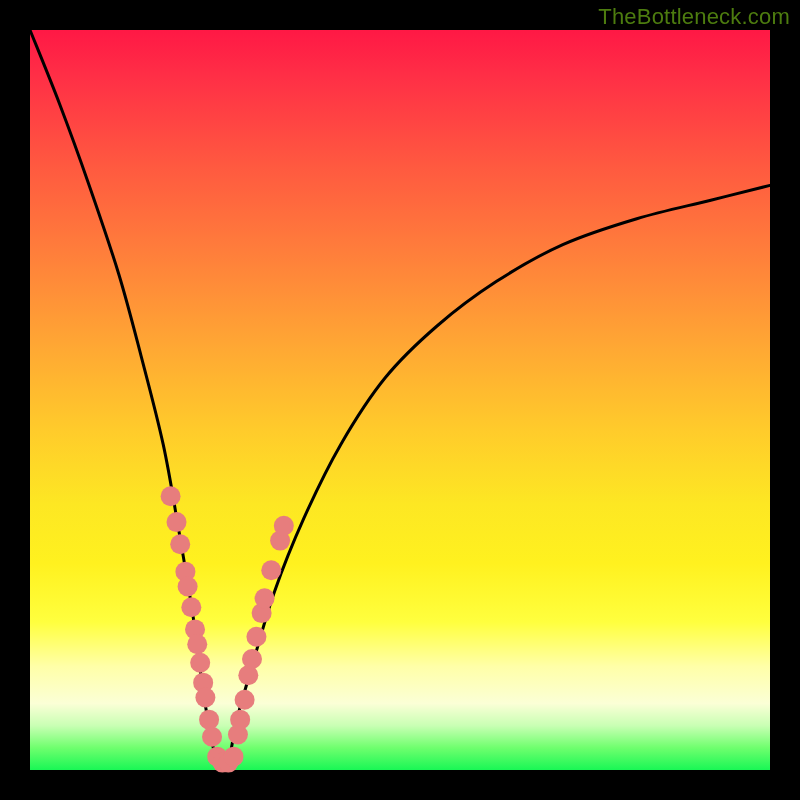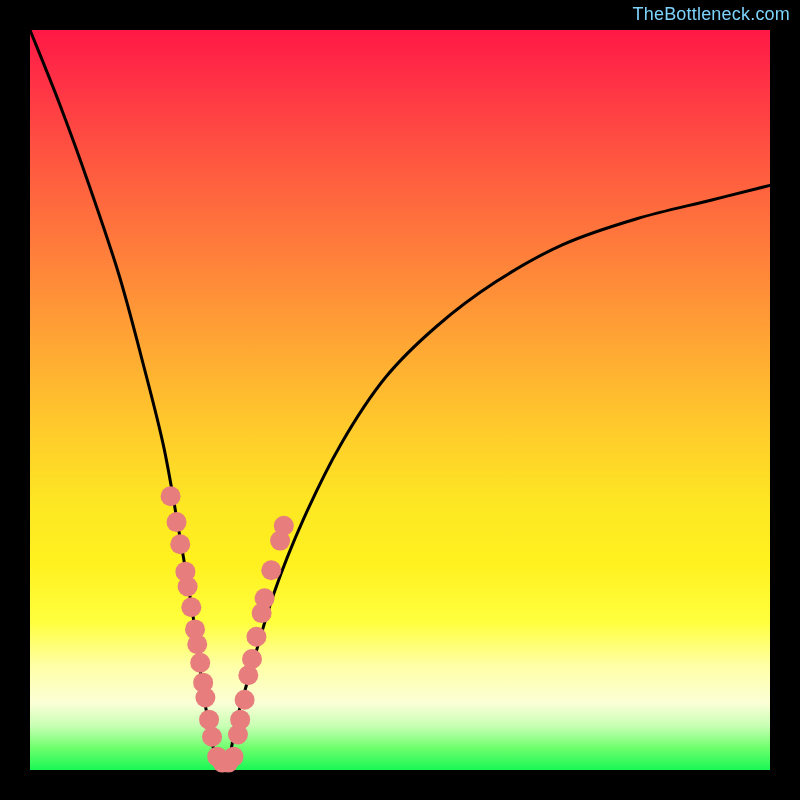--- a/index.html
+++ b/index.html
@@ -39,22 +39,22 @@
       #fbffd6 91%,
       #c9ffb4 94%,
       #6fff6e 97%,
       #19f755 100%
     );
   }
   .watermark {
     position: absolute;
     top: 4px;
     right: 10px;
-    color: #7dd3fc;
-    font-size: 18px;
+    color: #4d7c0f;
+    font-size: 22px;
     font-weight: 500;
     letter-spacing: 0.2px;
     z-index: 10;
     user-select: none;
   }
   svg.overlay {
     position: absolute;
     left: 0;
     top: 0;
     width: 740px;

